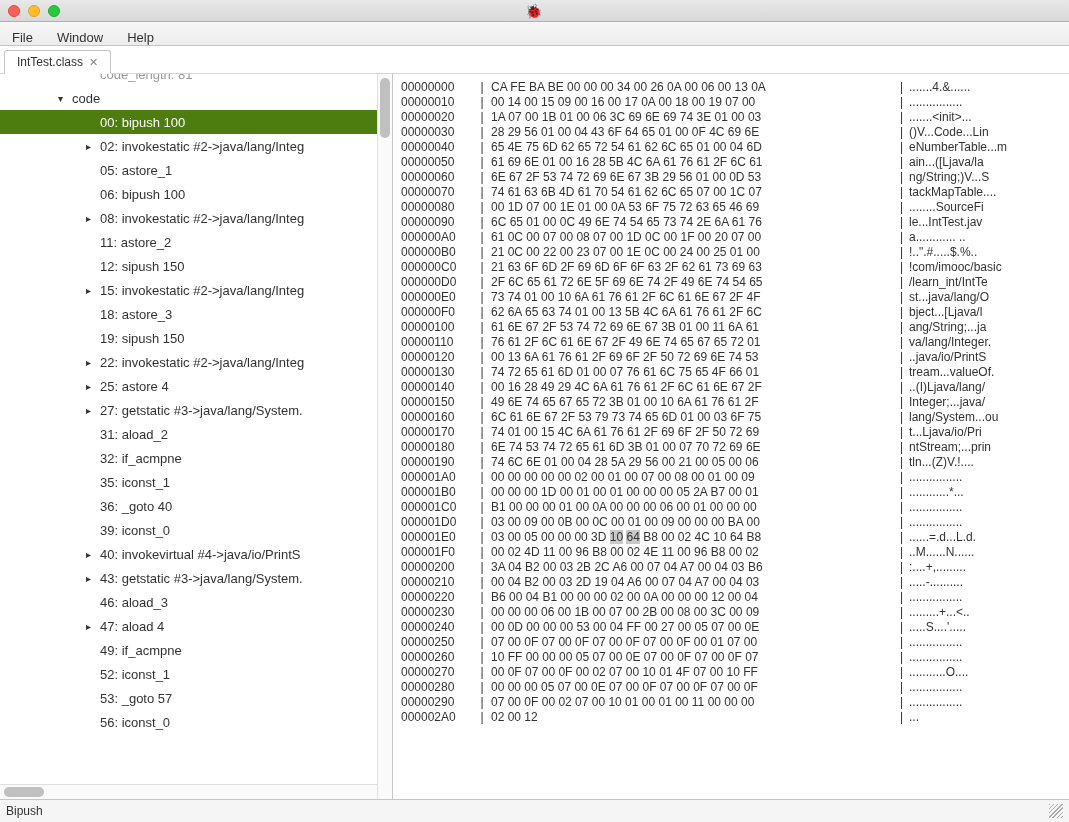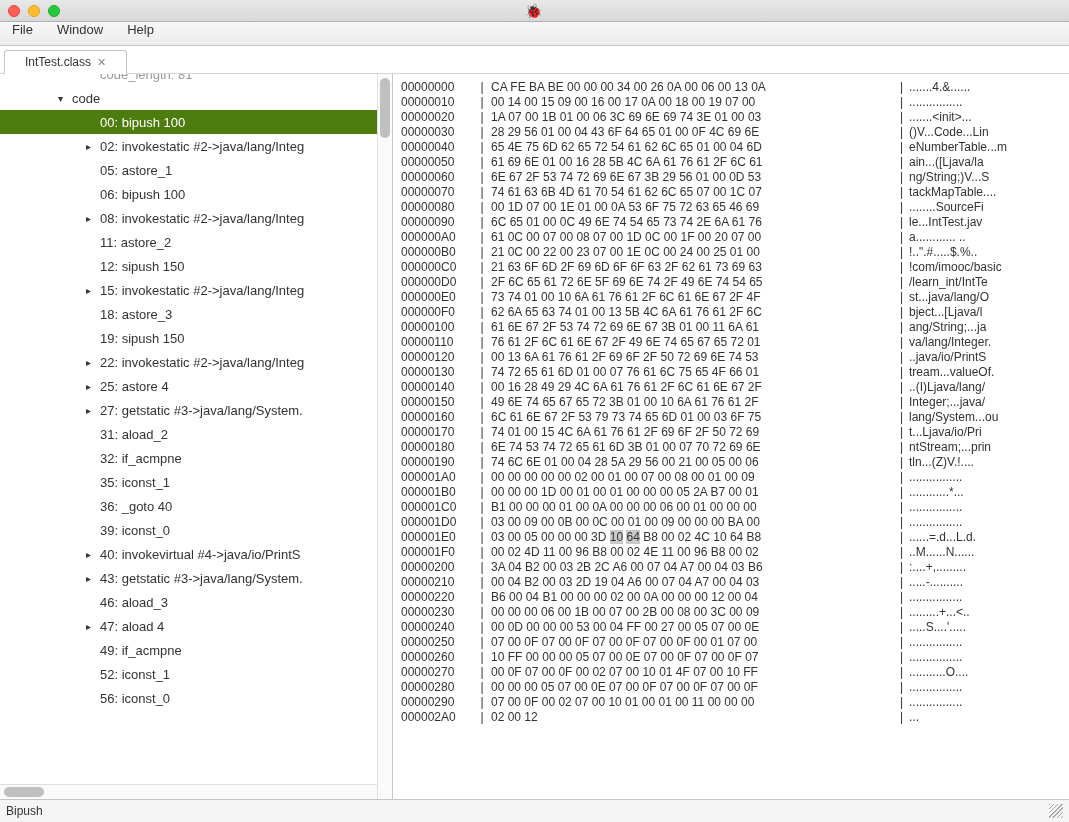--- a/index.html
+++ b/index.html
@@ -7,25 +7,25 @@
 
 .titlebar { height: 22px; background: linear-gradient(#e8e8e8, #d8d8d8); border-bottom: 1px solid #b0b0b0; display: flex; align-items: center; padding: 0 8px; position: relative; }
 .traffic-lights { display: flex; gap: 8px; }
 .tl { width: 12px; height: 12px; border-radius: 50%; }
 .tl-close { background: #ff5f56; border: 1px solid #e0443e; }
 .tl-min { background: #ffbd2e; border: 1px solid #dea123; }
 .tl-max { background: #27c93f; border: 1px solid #1aab29; }
 .title-center { position: absolute; left: 0; right: 0; text-align: center; font-size: 13px; color: #3a3a3a; display: flex; justify-content: center; align-items: center; gap: 6px; }
 .bug-icon { font-size: 14px; }
 
-.menubar { height: 24px; background: linear-gradient(#f7f7f7, #ececec); border-bottom: 1px solid #c5c5c5; display: flex; align-items: flex-start; padding: 0 12px; gap: 24px; font-size: 13px; }
+.menubar { height: 24px; background: linear-gradient(#f7f7f7, #ececec); border-bottom: 1px solid #c5c5c5; display: flex; align-items: flex-end; padding: 0 12px; gap: 24px; font-size: 13px; }
 .menubar span { cursor: default; }
 
 .tabbar { height: 28px; background: #fff; border-bottom: 1px solid #d5d5d5; display: flex; align-items: flex-end; padding: 0 4px; }
-.tab { padding: 4px 20px; border: 1px solid #c5c5c5; border-bottom: 1px solid #fff; border-radius: 3px 3px 0 0; background: #fff; margin-bottom: -1px; font-size: 12px; display: flex; align-items: center; gap: 6px; }
+.tab { padding: 4px 12px; border: 1px solid #c5c5c5; border-bottom: 1px solid #fff; border-radius: 3px 3px 0 0; background: #fff; margin-bottom: -1px; font-size: 12px; display: flex; align-items: center; gap: 6px; }
 .tab-close { font-size: 11px; color: #888; }
 
 .content { display: flex; height: 725px; }
 
 .tree-panel { width: 393px; border-right: 1px solid #c5c5c5; overflow-y: auto; overflow-x: hidden; position: relative; }
 .tree { padding-top: 0; }
 .tree-row { height: 24px; display: flex; align-items: center; padding-left: 62px; font-size: 13px; white-space: nowrap; overflow: hidden; }
 .tree-row.partial { color: #999; }
 .tree-row.header { padding-left: 72px; color: #333; }
 .tree-row.header .tri { margin-left: -14px; margin-right: 2px; font-size: 10px; }
@@ -176,20 +176,24 @@
         <div class="tree-row item">
           <span class="tri"></span>
           <span>49: if_acmpne</span>
         </div>
         <div class="tree-row item">
           <span class="tri"></span>
           <span>52: iconst_1</span>
         </div>
         <div class="tree-row item">
           <span class="tri"></span>
+          <span>53: _goto 57</span>
+        </div>
+        <div class="tree-row item">
+          <span class="tri"></span>
           <span>56: iconst_0</span>
         </div>
       </div>
     <div class="tree-scrollbar">
       <div class="tree-scroll-thumb"></div>
     </div>
     <div class="tree-hscrollbar">
       <div class="tree-hscroll-thumb"></div>
     </div>
   </div>

